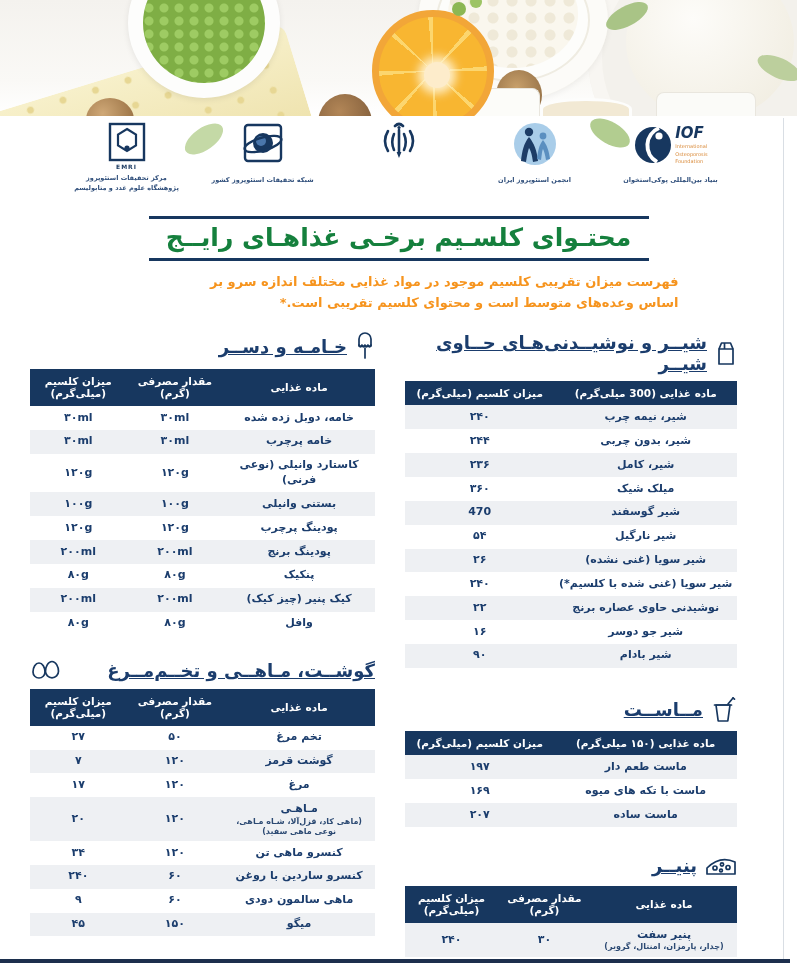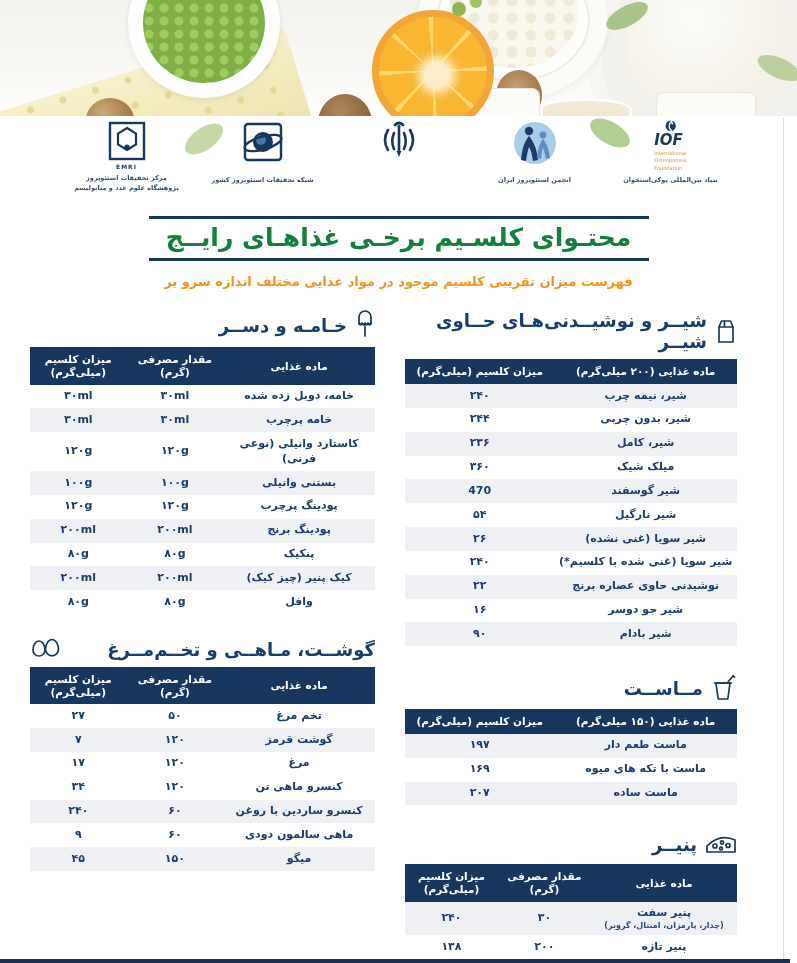--- a/index.html
+++ b/index.html
@@ -59,43 +59,43 @@
   .leaf-1 { left:604px; top:6px; transform:rotate(-28deg); }
   .leaf-2 { left:756px; top:58px; transform:rotate(24deg); background:#bccf9d; }
 
   
   .logos { position:relative; height:84px; margin-top:4px; direction:ltr;
     display:flex; justify-content:center; align-items:flex-start; gap:26px; }
   .band-leaf { position:absolute; width:44px; height:22px; border-radius:50%; background:#c4d9a6; z-index:0; }
   .band-leaf.l { left:182px; top:8px; transform:rotate(-35deg); }
   .band-leaf.r { left:588px; top:2px; transform:rotate(30deg); background:#b2cd90; }
   .logo { position:relative; z-index:1; width:110px; display:flex; flex-direction:column; align-items:center; }
-  .logo-art { height:52px; display:flex; align-items:center; gap:0;flex-direction:column; }
+  .logo-art { height:52px; display:flex; align-items:center; gap:0; }
   .logo-caption { margin-top:3px; font-size:6.5px; font-weight:700; color:#31507c;
     text-align:center; line-height:1.55; white-space:pre-line; direction:rtl; }
   .emri-label { font-size:6px; font-weight:700; color:#17375f; letter-spacing:1px; margin-top:-9px; }
   .iof-text { display:flex; flex-direction:column; line-height:1; }
   .iof-label { font-size:15px; font-weight:700; color:#17375f; font-style:italic; }
   .iof-sub { font-size:5px; color:#d98a39; white-space:pre-line; line-height:1.5; margin-top:2px; }
 
   
   .title-block { width:500px; margin:12px auto 0; text-align:center;
     border-top:3px solid #17375f; border-bottom:3px solid #17375f; padding:4px 0 6px; }
   .main-title { font-size:25px; font-weight:700; color:#15803d; letter-spacing:0; }
-  .subtitle { margin:10px auto 0; width:560px; text-align:center;
+  .subtitle { margin:10px auto 0; width:560px; text-align:right;
     color:#f6941e; font-size:13px; font-weight:700; line-height:1.65; }
 
   
   .content { display:flex; gap:30px; padding:8px 60px 0 30px; }
   .col { display:flex; flex-direction:column; }
   .col-right { width:332px; }
   .col-left  { width:345px; }
 
   .sec-title { display:flex; align-items:center; justify-content:flex-start; gap:8px;
-    margin:10px 0 7px; }
+    margin:10px 0 7px;text-decoration:underline; }
   .sec-title.icon-first { flex-direction:row; }          
   .sec-title.icon-end { justify-content:space-between; } 
   .sec-title-text { font-size:18px; font-weight:700; color:#1b3d6d; }
   .sec-icon svg { display:block; }
 
   table { width:100%; border-collapse:collapse; table-layout:fixed; }
   thead th { background:#17375f; color:#ffffff; font-size:10.5px; font-weight:700;
     padding:6px 4px; text-align:center; line-height:1.2; }
   tbody td { font-size:11px; font-weight:700; color:#1b3d6d; text-align:center;
     padding:4.5px 4px; line-height:1.35; }
@@ -208,20 +208,21 @@
     </div>
     <div class="logo-caption">بنیاد بین‌المللی پوکی‌استخوان</div>
   </div>
 </div>
 
 <div class="title-block">
   <div class="main-title">محتـوای کلسـیم برخـی غذاهـای رایــج</div>
 </div>
 <div class="subtitle">
   <div>فهرست میزان تقریبی کلسیم موجود در مواد غذایی مختلف اندازه سرو بر</div>
+  <div>اساس وعده‌های متوسط است و محتوای کلسیم تقریبی است.*</div>
 </div>
 
 <div class="content">
 
   <div class="col col-right">
 
     <section>
       <div class="sec-title icon-first">
         <span class="sec-icon">
           <svg width="22" height="28" viewBox="0 0 22 28">
@@ -230,21 +231,21 @@
               <path d="M4 10 l2.5 -6 h9 l2.5 6"></path>
               <path d="M9.5 4 v6"></path>
             </g>
           </svg>
         </span>
         <span class="sec-title-text">شیــر و نوشیــدنی‌هـای حــاوی شیــر</span>
       </div>
       <table>
         <thead>
           <tr>
-            <th class="w-food2">ماده غذایی (۲۰۰ میلی‌گرم)</th>
+            <th class="w-food2">ماده غذایی (300 میلی‌گرم)</th>
             <th class="w-cal2">میزان کلسیم (میلی‌گرم)</th>
           </tr>
         </thead>
         <tbody>
             <tr class="shade">
               <td>
                 <div>شیر، نیمه چرب</div>
               </td>
               <td>۲۴۰</td>
             </tr>
@@ -527,20 +528,28 @@
               <td>۱۲۰</td>
               <td>۷</td>
             </tr>
             <tr>
               <td>
                 <div>مرغ</div>
               </td>
               <td>۱۲۰</td>
               <td>۱۷</td>
             </tr>
+            <tr class="shade">
+              <td>
+                <div>مـاهـی</div>
+                <div class="sub">(ماهی کاد، قزل‌آلا، شـاه مـاهی، نوعی ماهی سفید)</div>
+              </td>
+              <td>۱۲۰</td>
+              <td>۲۰</td>
+            </tr>
             <tr>
               <td>
                 <div>کنسرو ماهی تن</div>
               </td>
               <td>۱۲۰</td>
               <td>۳۴</td>
             </tr>
             <tr class="shade">
               <td>
                 <div>کنسرو ساردین با روغن</div>

